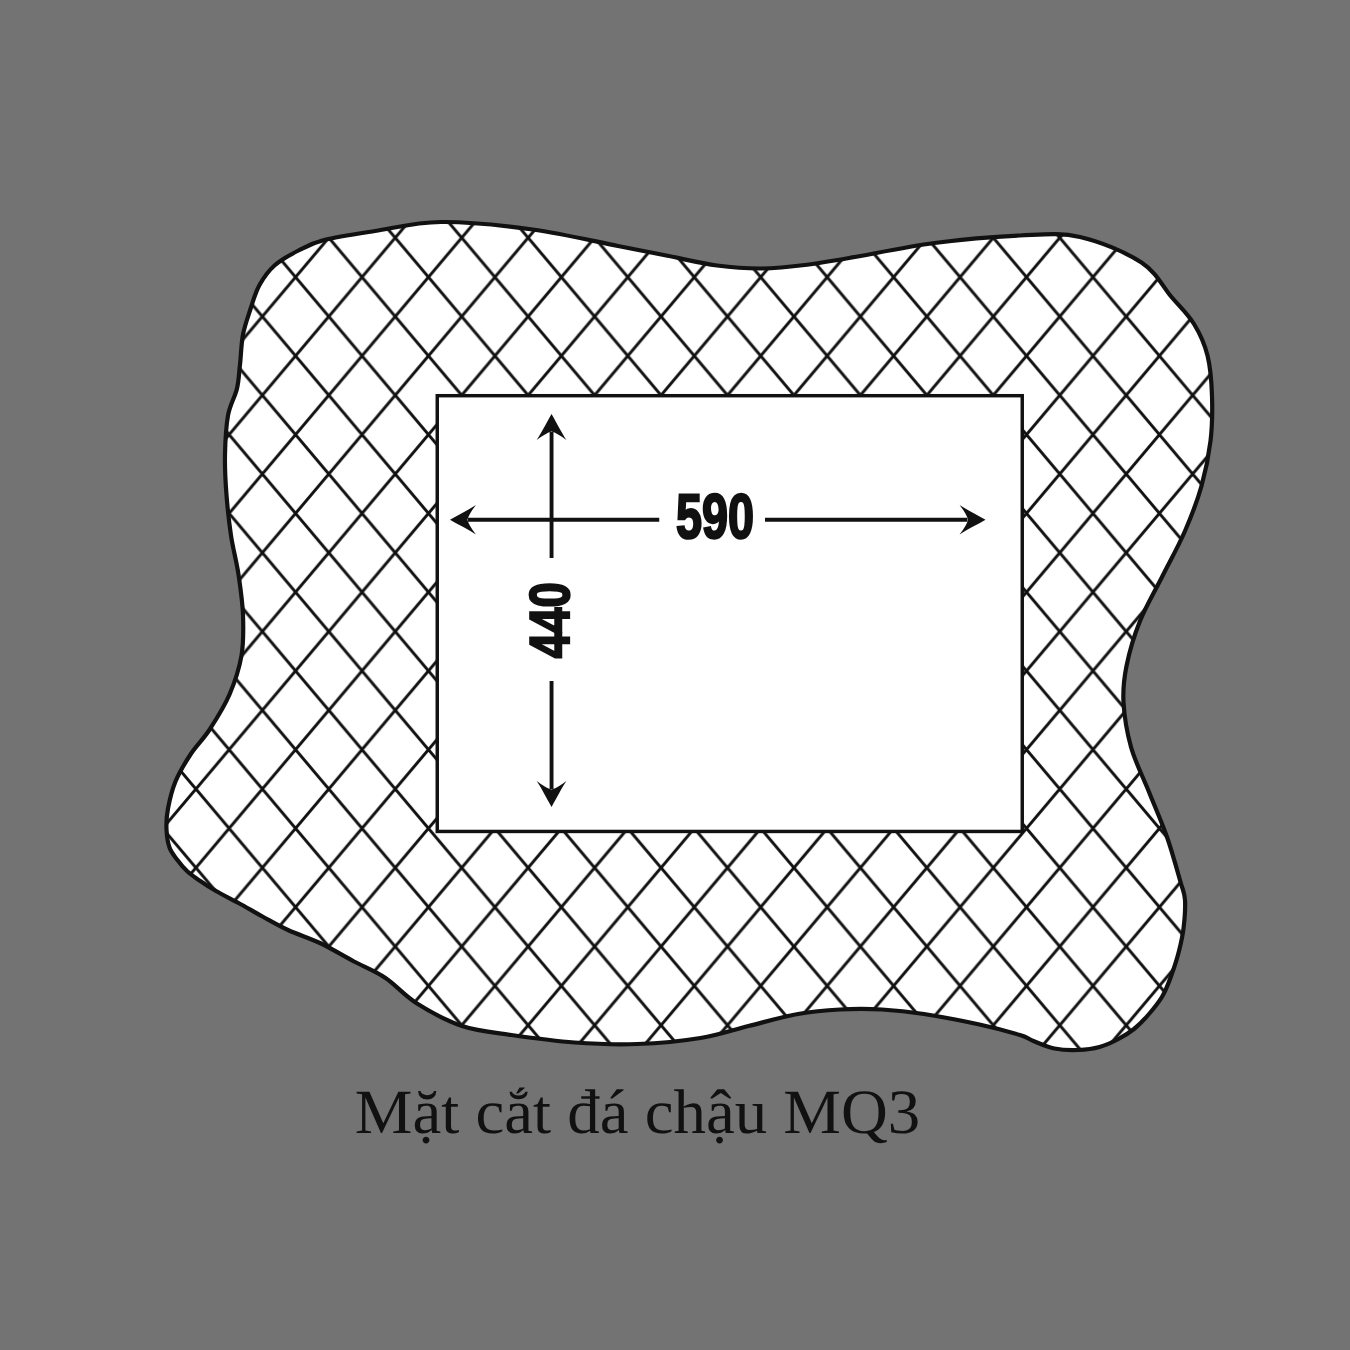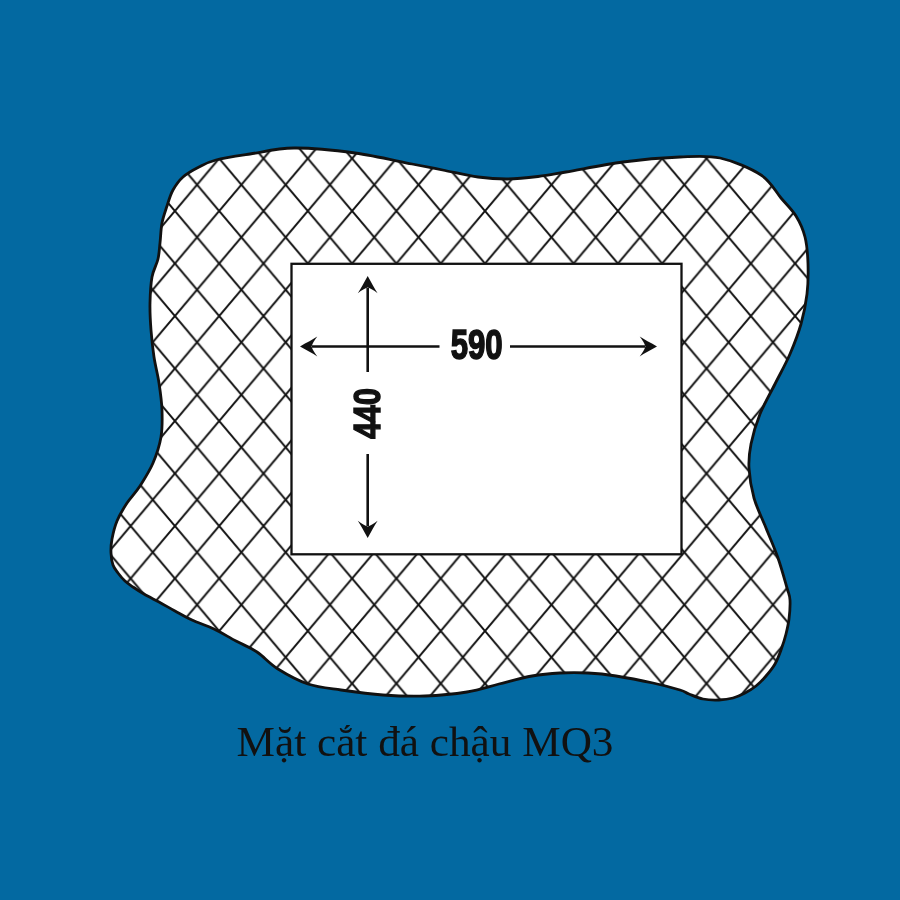--- a/index.html
+++ b/index.html
@@ -1,17 +1,17 @@
 <!DOCTYPE html>
 <html><head>
 <meta charset="utf-8">
 <style>
 html,body{margin:0;padding:0;background:#ffffff;}
 *{font-family:"Liberation Sans",sans-serif;}
-.wrap{width:900px;height:900px;position:relative;background:#0369a1;}
+.wrap{width:900px;height:900px;position:relative;background:#737373;}
 </style>
 </head>
 <body>
 <div class="wrap">
 <svg width="900" height="900" viewBox="0 0 900 900" xmlns="http://www.w3.org/2000/svg">
 <defs>
 <pattern id="hatch" patternUnits="userSpaceOnUse" width="44.3" height="52.5" x="42" y="1">
 <path d="M0,0 L44.3,52.5 M44.3,0 L0,52.5" stroke="#111" stroke-width="2" fill="none"></path>
 </pattern>
 </defs>

